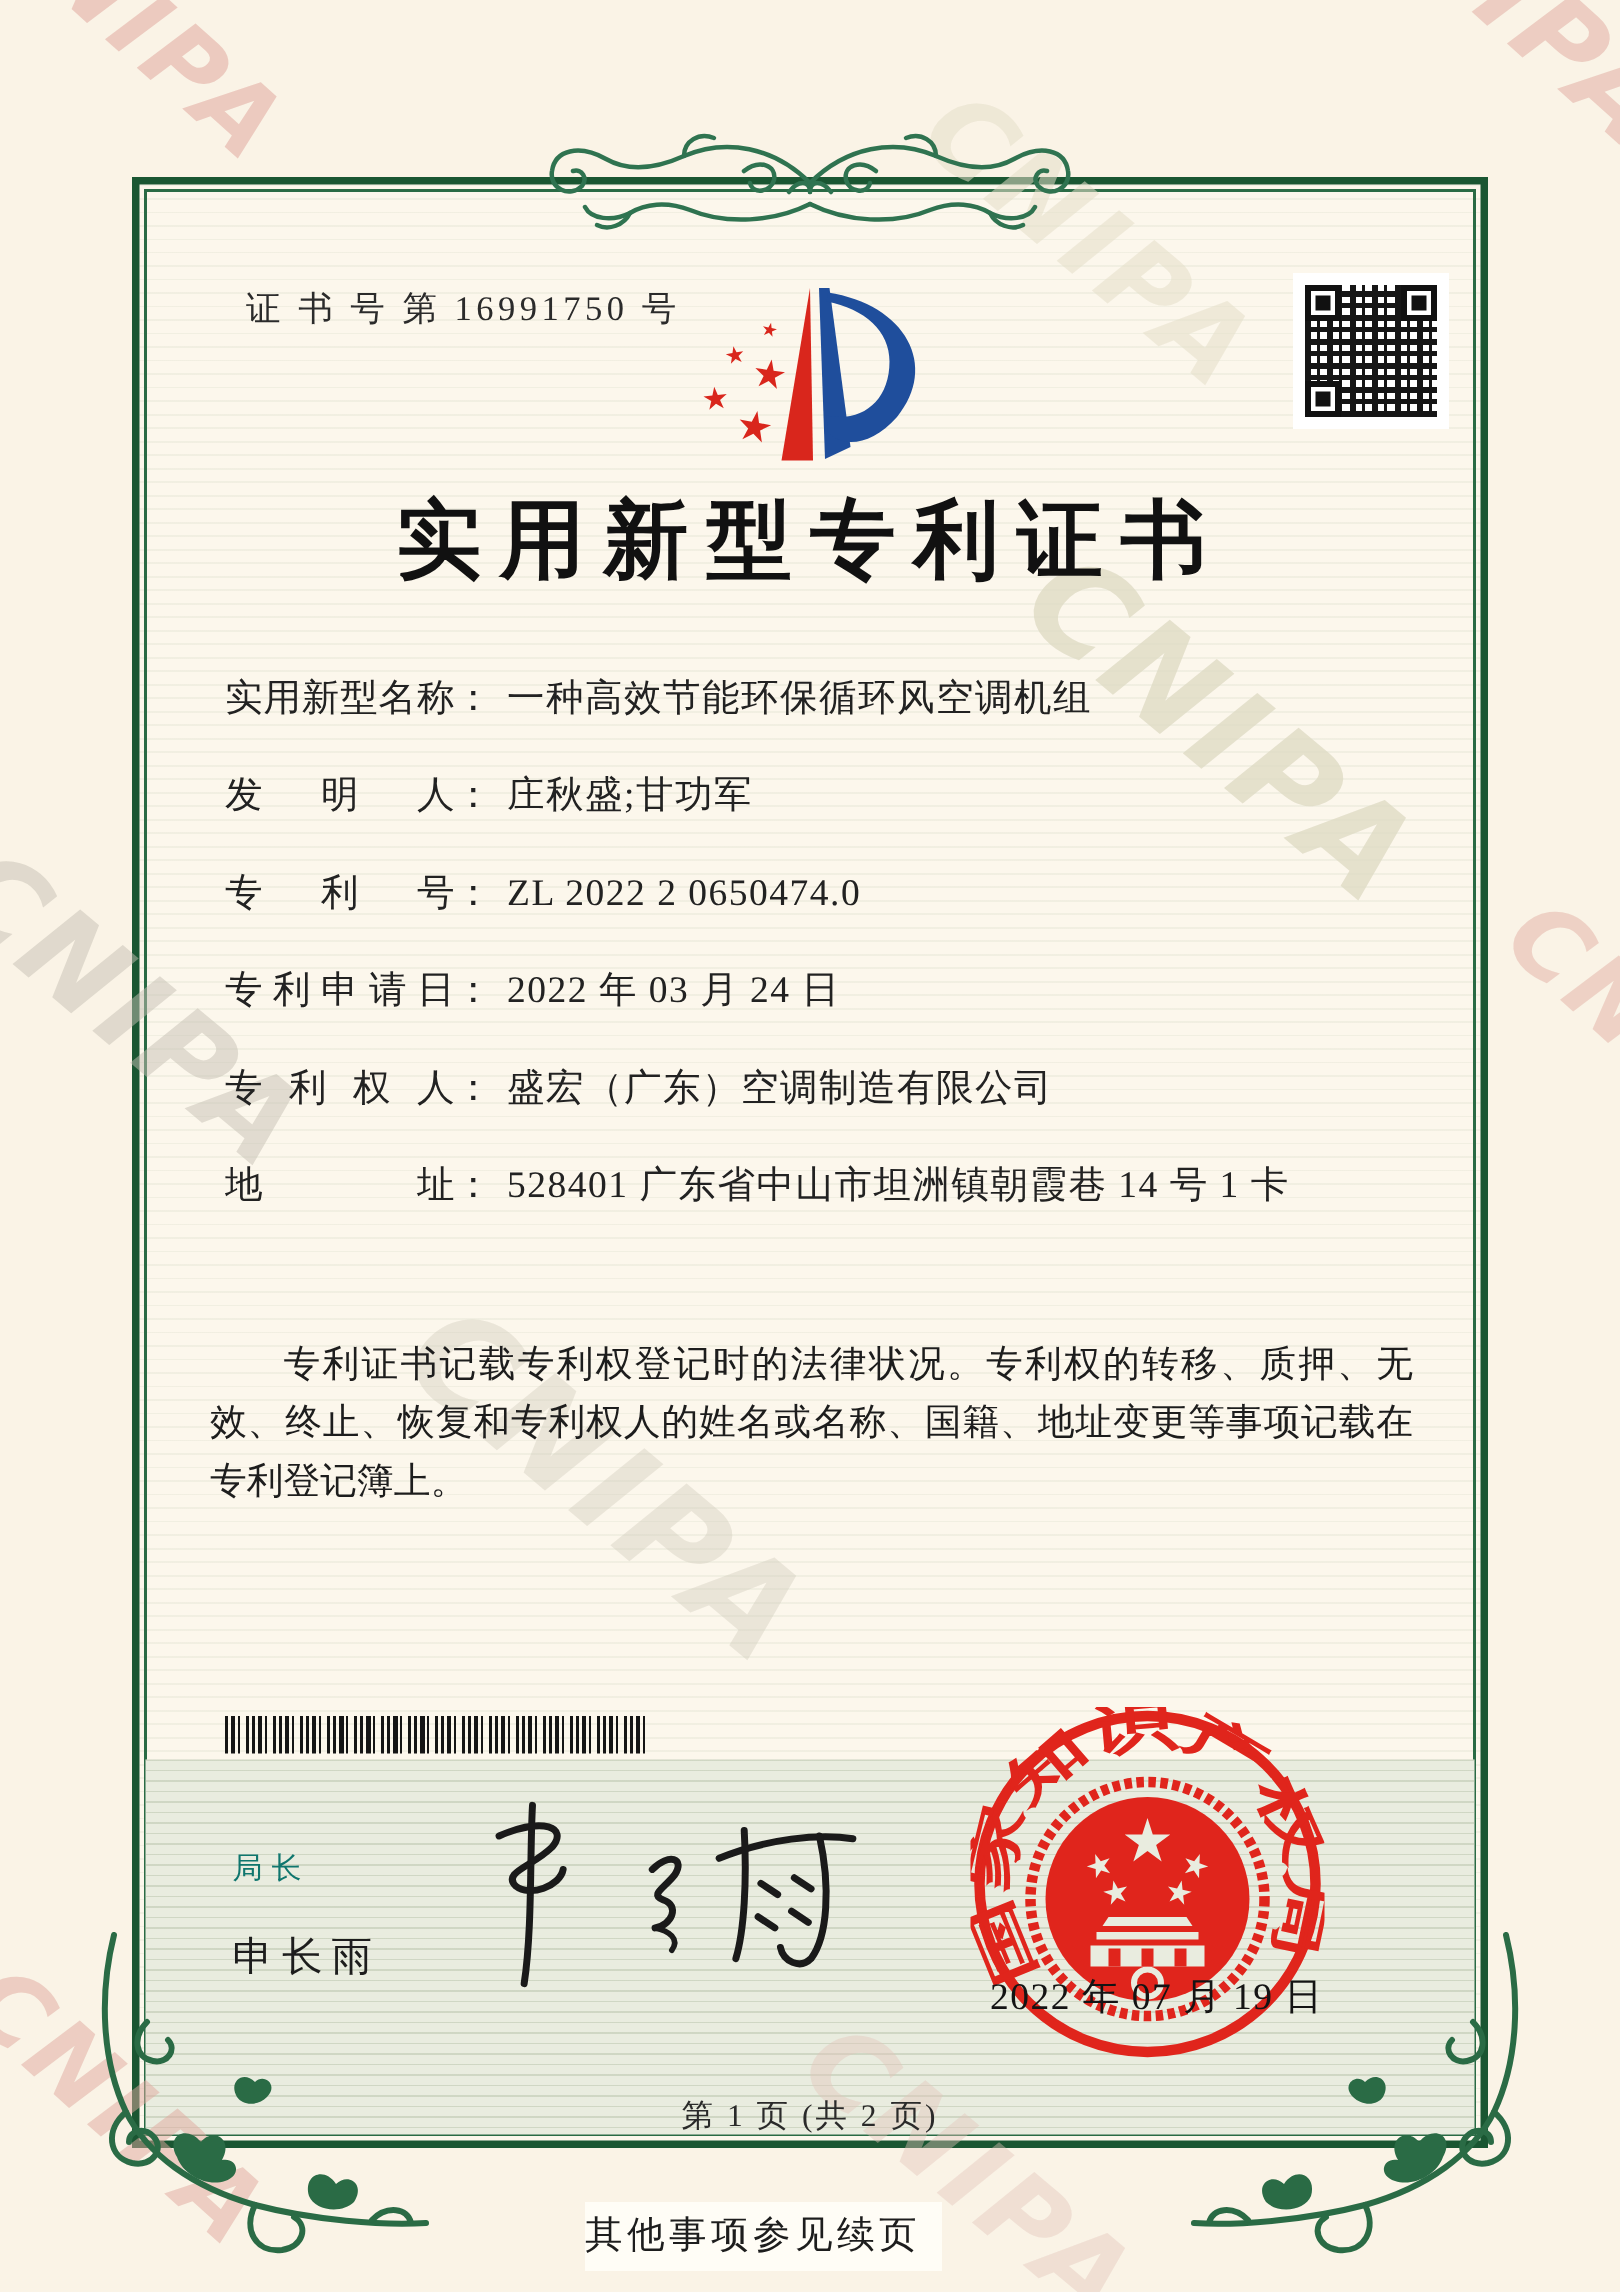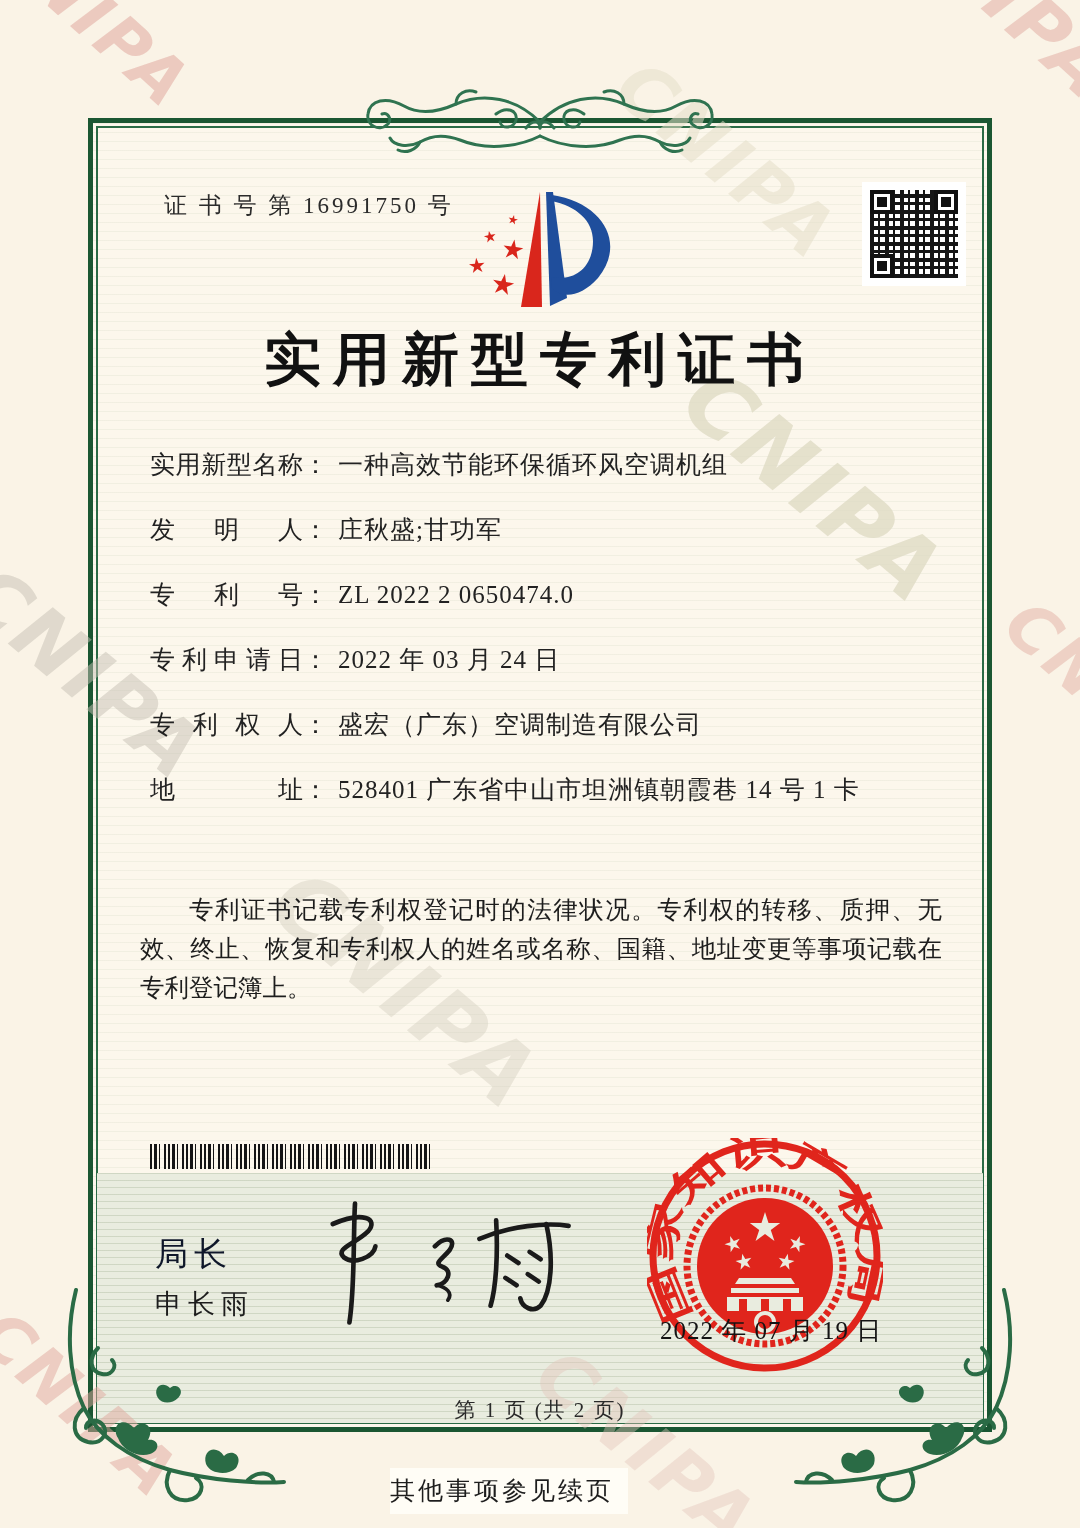--- a/index.html
+++ b/index.html
@@ -97,21 +97,21 @@
   .paras p{margin:0;text-indent:2em;}
 
   .barcode{
     position:absolute;left:150px;top:1144px;width:282px;height:25px;
     background:repeating-linear-gradient(90deg,
       #151515 0 2px,transparent 2px 4px,
       #151515 4px 7px,transparent 7px 9px,
       #151515 9px 10px,transparent 10px 14px,
       #151515 14px 16px,transparent 16px 18px);
   }
-  .director-label{position:absolute;left:155px;top:1232px;font-size:33px;letter-spacing:6px;color:#0f172a;}
+  .director-label{position:absolute;left:155px;top:1232px;font-size:20px;letter-spacing:6px;color:#0f766e;}
   .director-name{position:absolute;left:155px;top:1286px;font-size:27px;letter-spacing:6px;color:#1d1d1d;}
   .signature{position:absolute;left:306px;top:1198px;}
 
   .seal{position:absolute;left:647px;top:1138px;}
   .seal-date{
     position:absolute;left:660px;top:1314px;width:212px;text-align:center;
     font-size:25px;color:#141414;letter-spacing:1px;z-index:5;white-space:nowrap;
   }
   .page-info{
     position:absolute;left:0;top:1396px;width:1080px;text-align:center;

